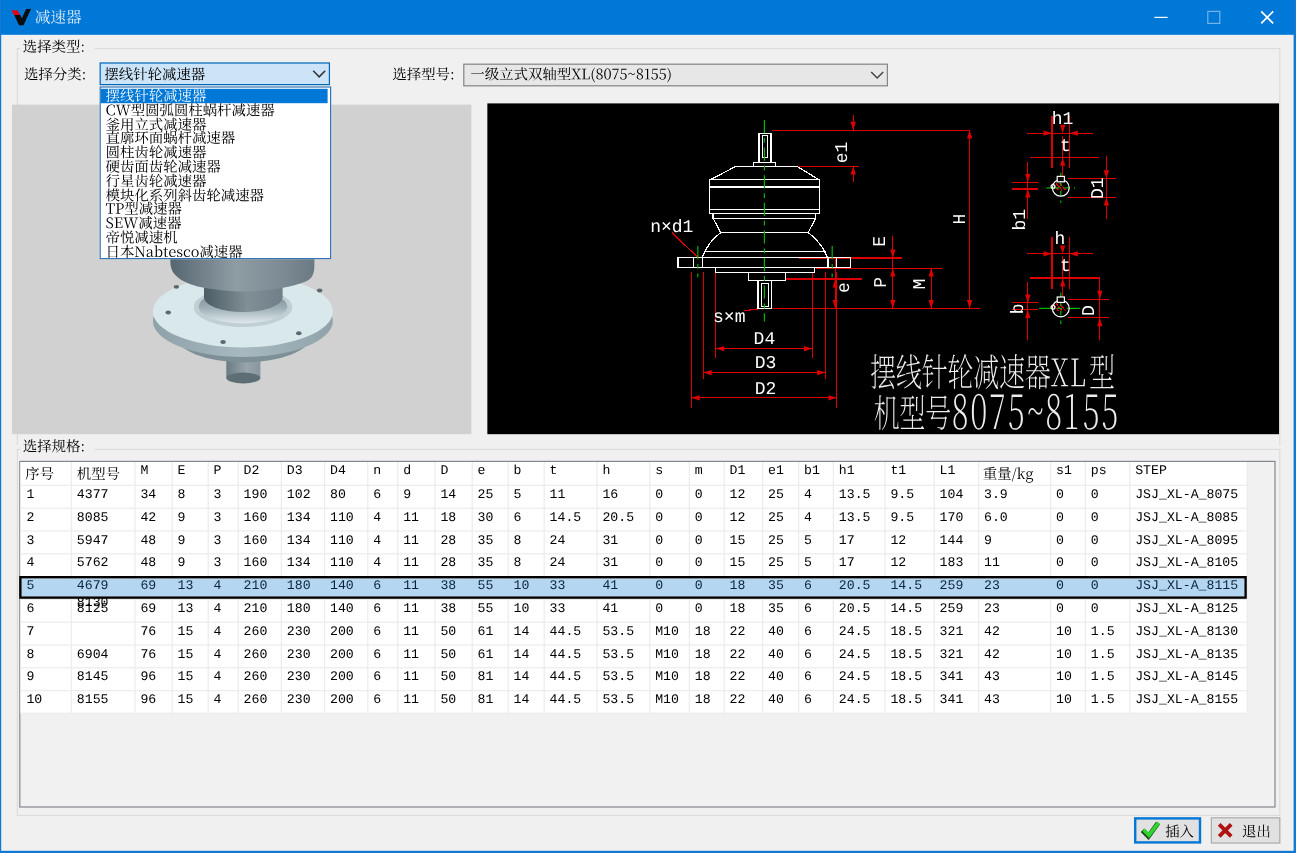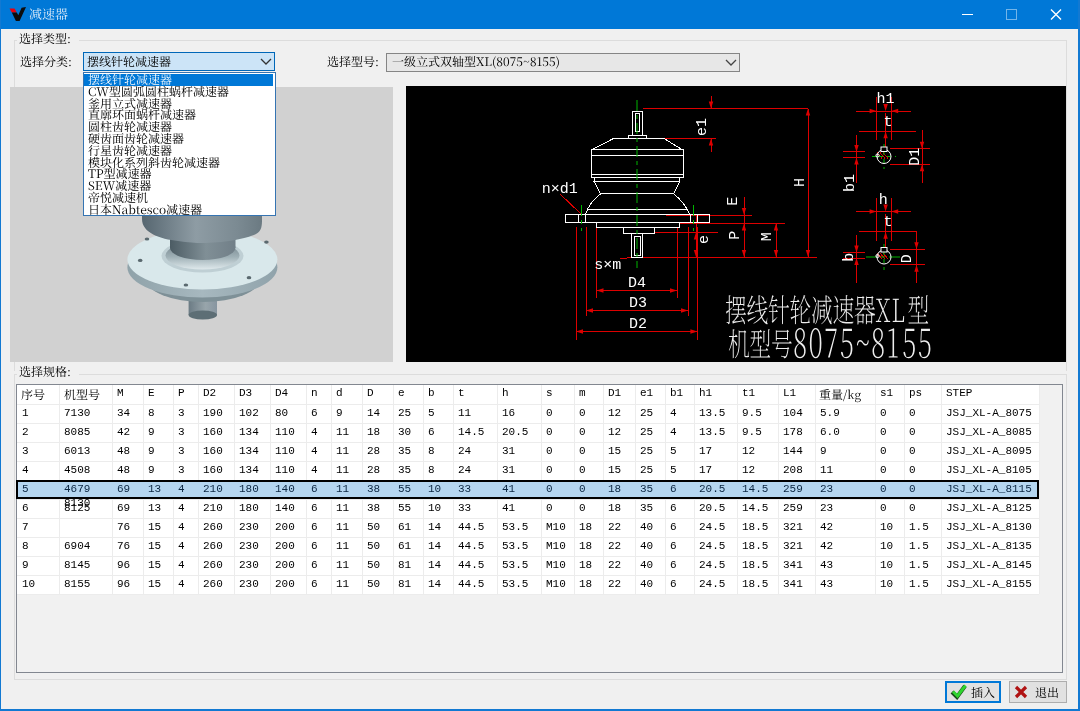--- a/index.html
+++ b/index.html
@@ -566,21 +566,21 @@
 <span class="cell" style="left:608px;top:388px">D1</span>
 <span class="cell" style="left:640px;top:388px">e1</span>
 <span class="cell" style="left:670px;top:388px">b1</span>
 <span class="cell" style="left:699px;top:388px">h1</span>
 <span class="cell" style="left:742px;top:388px">t1</span>
 <span class="cell" style="left:783px;top:388px">L1</span>
 <span class="cell" style="left:880px;top:388px">s1</span>
 <span class="cell" style="left:909px;top:388px">ps</span>
 <span class="cell" style="left:946px;top:388px">STEP</span>
 <span class="cell" style="left:22px;top:408px">1</span>
-<span class="cell" style="left:64px;top:408px">7130</span>
+<span class="cell" style="left:64px;top:408px">4377</span>
 <span class="cell" style="left:117px;top:408px">34</span>
 <span class="cell" style="left:148px;top:408px">8</span>
 <span class="cell" style="left:178px;top:408px">3</span>
 <span class="cell" style="left:203px;top:408px">190</span>
 <span class="cell" style="left:239px;top:408px">102</span>
 <span class="cell" style="left:275px;top:408px">80</span>
 <span class="cell" style="left:311px;top:408px">6</span>
 <span class="cell" style="left:336px;top:408px">9</span>
 <span class="cell" style="left:367px;top:408px">14</span>
 <span class="cell" style="left:398px;top:408px">25</span>
@@ -588,21 +588,21 @@
 <span class="cell" style="left:458px;top:408px">11</span>
 <span class="cell" style="left:502px;top:408px">16</span>
 <span class="cell" style="left:546px;top:408px">0</span>
 <span class="cell" style="left:579px;top:408px">0</span>
 <span class="cell" style="left:608px;top:408px">12</span>
 <span class="cell" style="left:640px;top:408px">25</span>
 <span class="cell" style="left:670px;top:408px">4</span>
 <span class="cell" style="left:699px;top:408px">13.5</span>
 <span class="cell" style="left:742px;top:408px">9.5</span>
 <span class="cell" style="left:783px;top:408px">104</span>
-<span class="cell" style="left:820px;top:408px">5.9</span>
+<span class="cell" style="left:820px;top:408px">3.9</span>
 <span class="cell" style="left:880px;top:408px">0</span>
 <span class="cell" style="left:909px;top:408px">0</span>
 <span class="cell" style="left:946px;top:408px">JSJ_XL-A_8075</span>
 <span class="cell" style="left:22px;top:427px">2</span>
 <span class="cell" style="left:64px;top:427px">8085</span>
 <span class="cell" style="left:117px;top:427px">42</span>
 <span class="cell" style="left:148px;top:427px">9</span>
 <span class="cell" style="left:178px;top:427px">3</span>
 <span class="cell" style="left:203px;top:427px">160</span>
 <span class="cell" style="left:239px;top:427px">134</span>
@@ -614,27 +614,27 @@
 <span class="cell" style="left:428px;top:427px">6</span>
 <span class="cell" style="left:458px;top:427px">14.5</span>
 <span class="cell" style="left:502px;top:427px">20.5</span>
 <span class="cell" style="left:546px;top:427px">0</span>
 <span class="cell" style="left:579px;top:427px">0</span>
 <span class="cell" style="left:608px;top:427px">12</span>
 <span class="cell" style="left:640px;top:427px">25</span>
 <span class="cell" style="left:670px;top:427px">4</span>
 <span class="cell" style="left:699px;top:427px">13.5</span>
 <span class="cell" style="left:742px;top:427px">9.5</span>
-<span class="cell" style="left:783px;top:427px">178</span>
+<span class="cell" style="left:783px;top:427px">170</span>
 <span class="cell" style="left:820px;top:427px">6.0</span>
 <span class="cell" style="left:880px;top:427px">0</span>
 <span class="cell" style="left:909px;top:427px">0</span>
 <span class="cell" style="left:946px;top:427px">JSJ_XL-A_8085</span>
 <span class="cell" style="left:22px;top:446px">3</span>
-<span class="cell" style="left:64px;top:446px">6013</span>
+<span class="cell" style="left:64px;top:446px">5947</span>
 <span class="cell" style="left:117px;top:446px">48</span>
 <span class="cell" style="left:148px;top:446px">9</span>
 <span class="cell" style="left:178px;top:446px">3</span>
 <span class="cell" style="left:203px;top:446px">160</span>
 <span class="cell" style="left:239px;top:446px">134</span>
 <span class="cell" style="left:275px;top:446px">110</span>
 <span class="cell" style="left:311px;top:446px">4</span>
 <span class="cell" style="left:336px;top:446px">11</span>
 <span class="cell" style="left:367px;top:446px">28</span>
 <span class="cell" style="left:398px;top:446px">35</span>
@@ -647,42 +647,42 @@
 <span class="cell" style="left:640px;top:446px">25</span>
 <span class="cell" style="left:670px;top:446px">5</span>
 <span class="cell" style="left:699px;top:446px">17</span>
 <span class="cell" style="left:742px;top:446px">12</span>
 <span class="cell" style="left:783px;top:446px">144</span>
 <span class="cell" style="left:820px;top:446px">9</span>
 <span class="cell" style="left:880px;top:446px">0</span>
 <span class="cell" style="left:909px;top:446px">0</span>
 <span class="cell" style="left:946px;top:446px">JSJ_XL-A_8095</span>
 <span class="cell" style="left:22px;top:465px">4</span>
-<span class="cell" style="left:64px;top:465px">4508</span>
+<span class="cell" style="left:64px;top:465px">5762</span>
 <span class="cell" style="left:117px;top:465px">48</span>
 <span class="cell" style="left:148px;top:465px">9</span>
 <span class="cell" style="left:178px;top:465px">3</span>
 <span class="cell" style="left:203px;top:465px">160</span>
 <span class="cell" style="left:239px;top:465px">134</span>
 <span class="cell" style="left:275px;top:465px">110</span>
 <span class="cell" style="left:311px;top:465px">4</span>
 <span class="cell" style="left:336px;top:465px">11</span>
 <span class="cell" style="left:367px;top:465px">28</span>
 <span class="cell" style="left:398px;top:465px">35</span>
 <span class="cell" style="left:428px;top:465px">8</span>
 <span class="cell" style="left:458px;top:465px">24</span>
 <span class="cell" style="left:502px;top:465px">31</span>
 <span class="cell" style="left:546px;top:465px">0</span>
 <span class="cell" style="left:579px;top:465px">0</span>
 <span class="cell" style="left:608px;top:465px">15</span>
 <span class="cell" style="left:640px;top:465px">25</span>
 <span class="cell" style="left:670px;top:465px">5</span>
 <span class="cell" style="left:699px;top:465px">17</span>
 <span class="cell" style="left:742px;top:465px">12</span>
-<span class="cell" style="left:783px;top:465px">208</span>
+<span class="cell" style="left:783px;top:465px">183</span>
 <span class="cell" style="left:820px;top:465px">11</span>
 <span class="cell" style="left:880px;top:465px">0</span>
 <span class="cell" style="left:909px;top:465px">0</span>
 <span class="cell" style="left:946px;top:465px">JSJ_XL-A_8105</span>
 <span class="cell" style="left:22px;top:484px;z-index:4;color:#0a2540">5</span>
 <span class="cell" style="left:64px;top:484px;z-index:4;color:#0a2540">4679</span>
 <span class="cell" style="left:117px;top:484px;z-index:4;color:#0a2540">69</span>
 <span class="cell" style="left:148px;top:484px;z-index:4;color:#0a2540">13</span>
 <span class="cell" style="left:178px;top:484px;z-index:4;color:#0a2540">4</span>
 <span class="cell" style="left:203px;top:484px;z-index:4;color:#0a2540">210</span>

